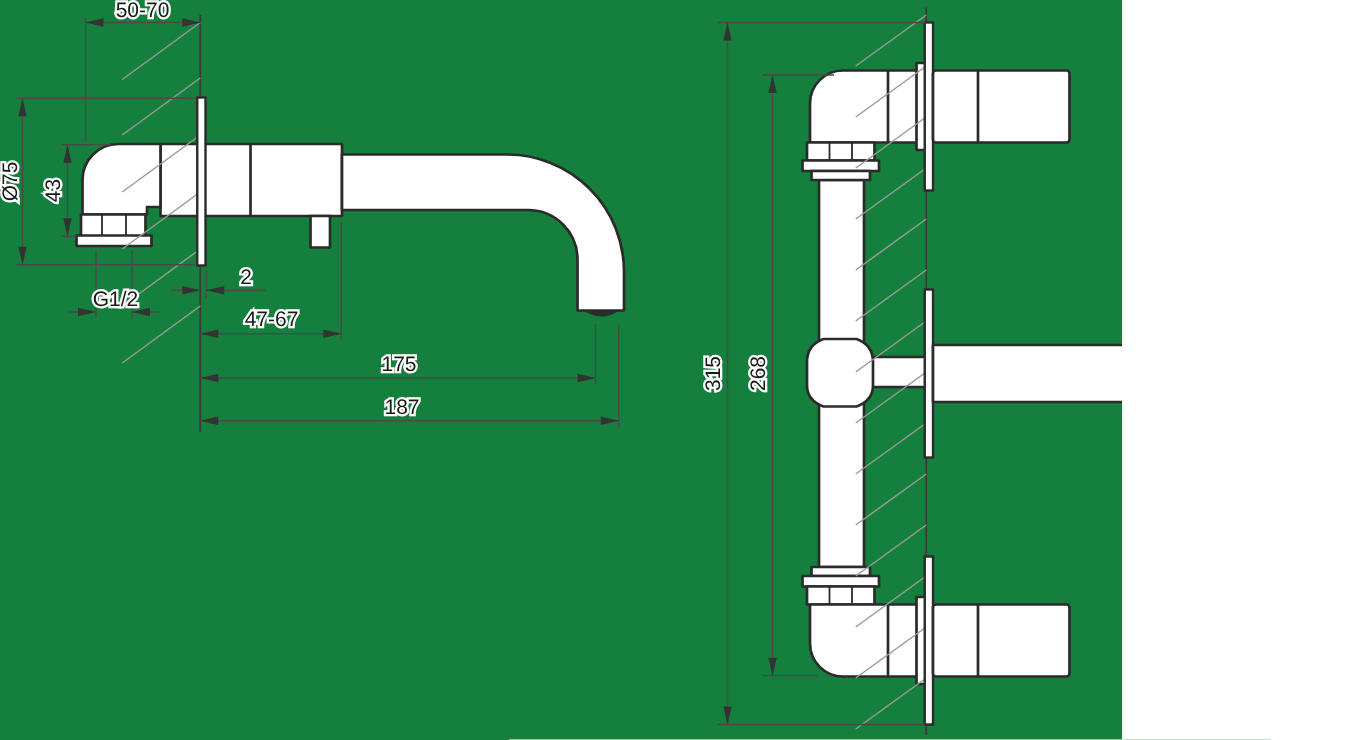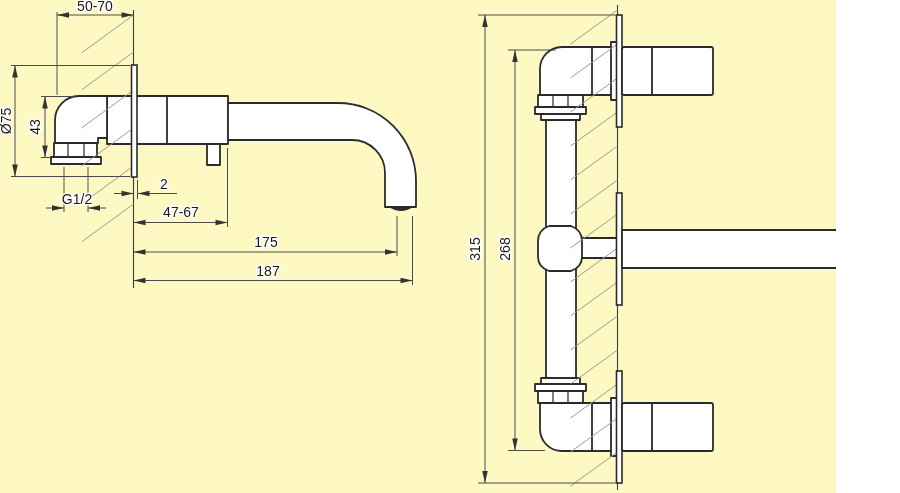--- a/index.html
+++ b/index.html
@@ -1,16 +1,16 @@
 <!DOCTYPE html>
 <html><head>
 <meta charset="utf-8">
 <style>
   html,body{margin:0;padding:0;background:#ffffff;}
-  .canvas{position:relative;width:836px;height:493px;background:#fef9c3;overflow:hidden;}
+  .canvas{position:relative;width:748px;height:493px;background:#15803d;overflow:hidden;}
   svg{display:block;}
   svg text{
     font-family:"Liberation Sans",sans-serif;
     font-size:14px;
     fill:#1a1a1a;
     paint-order:stroke;
     stroke:#ffffff;
     stroke-width:3px;
   }
   .outline{fill:#ffffff;stroke:#2b2b2b;stroke-width:1.8;stroke-linejoin:round;}

